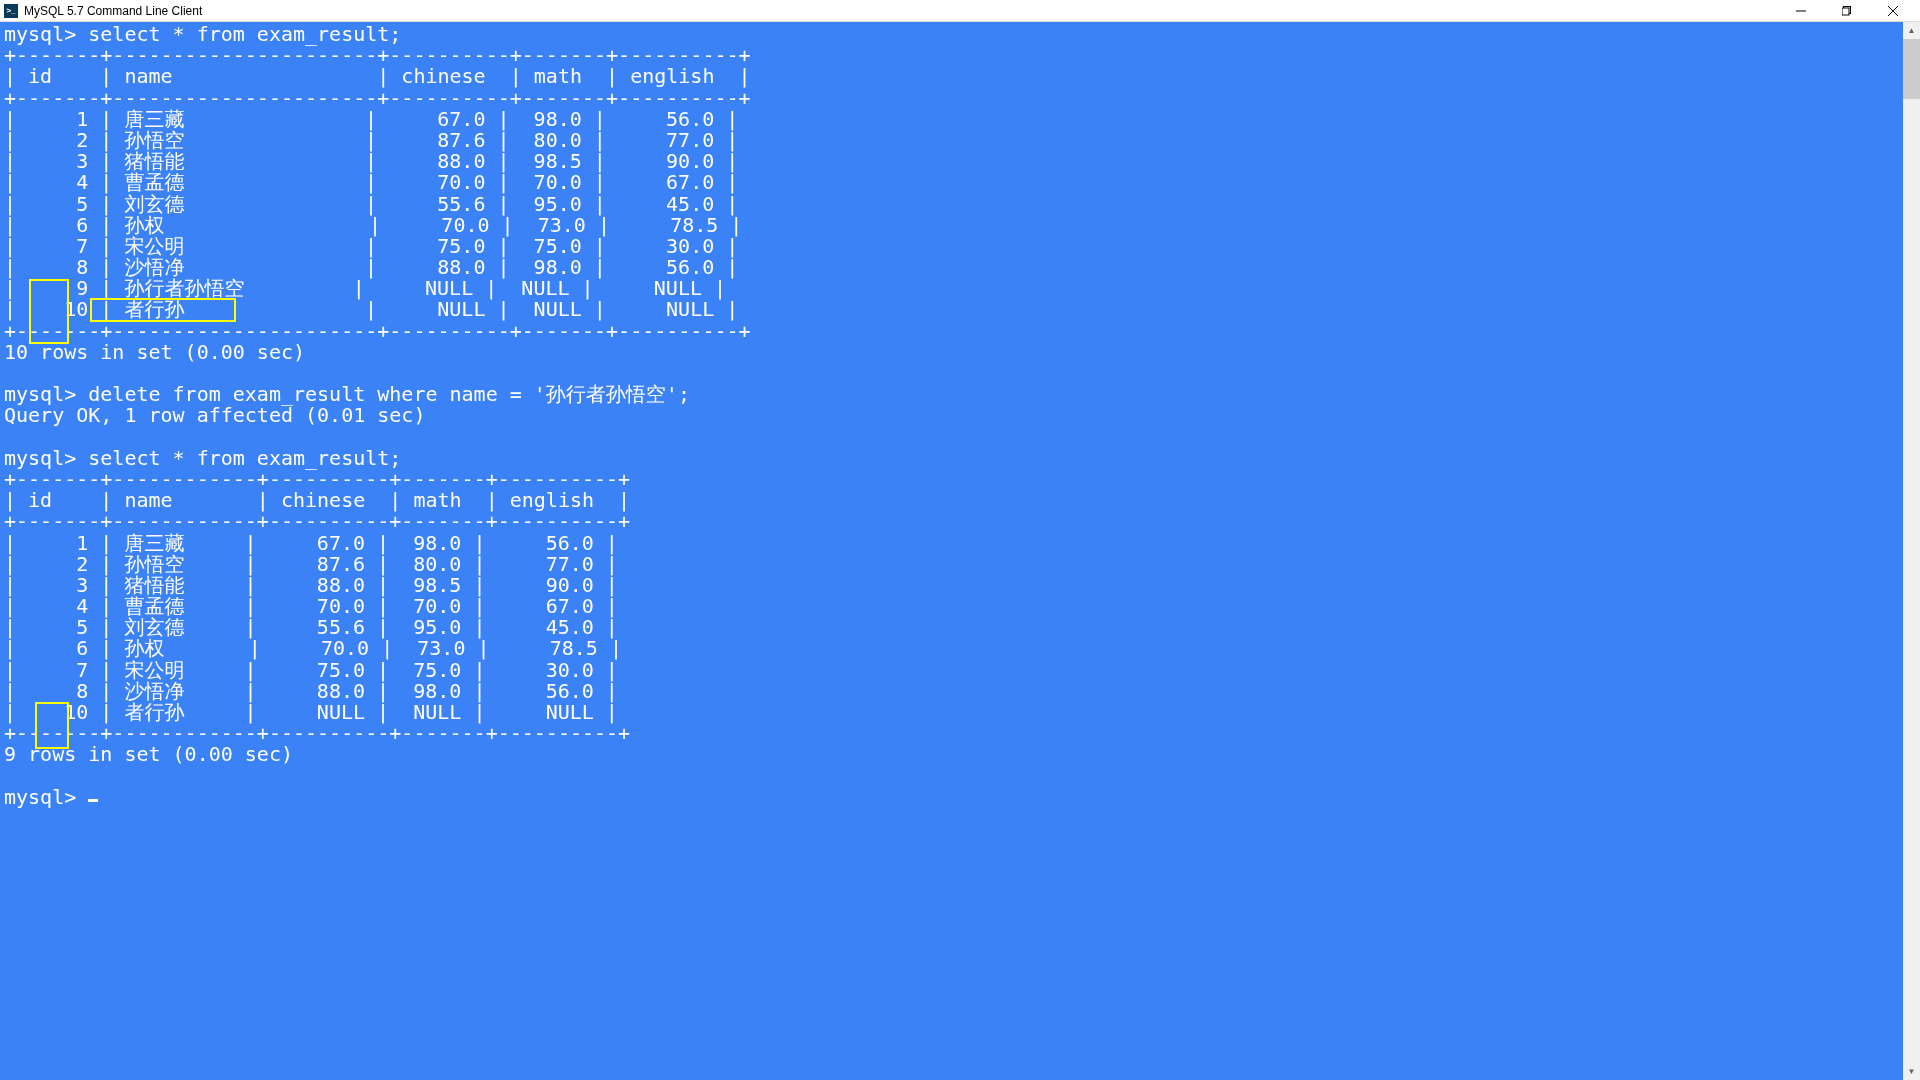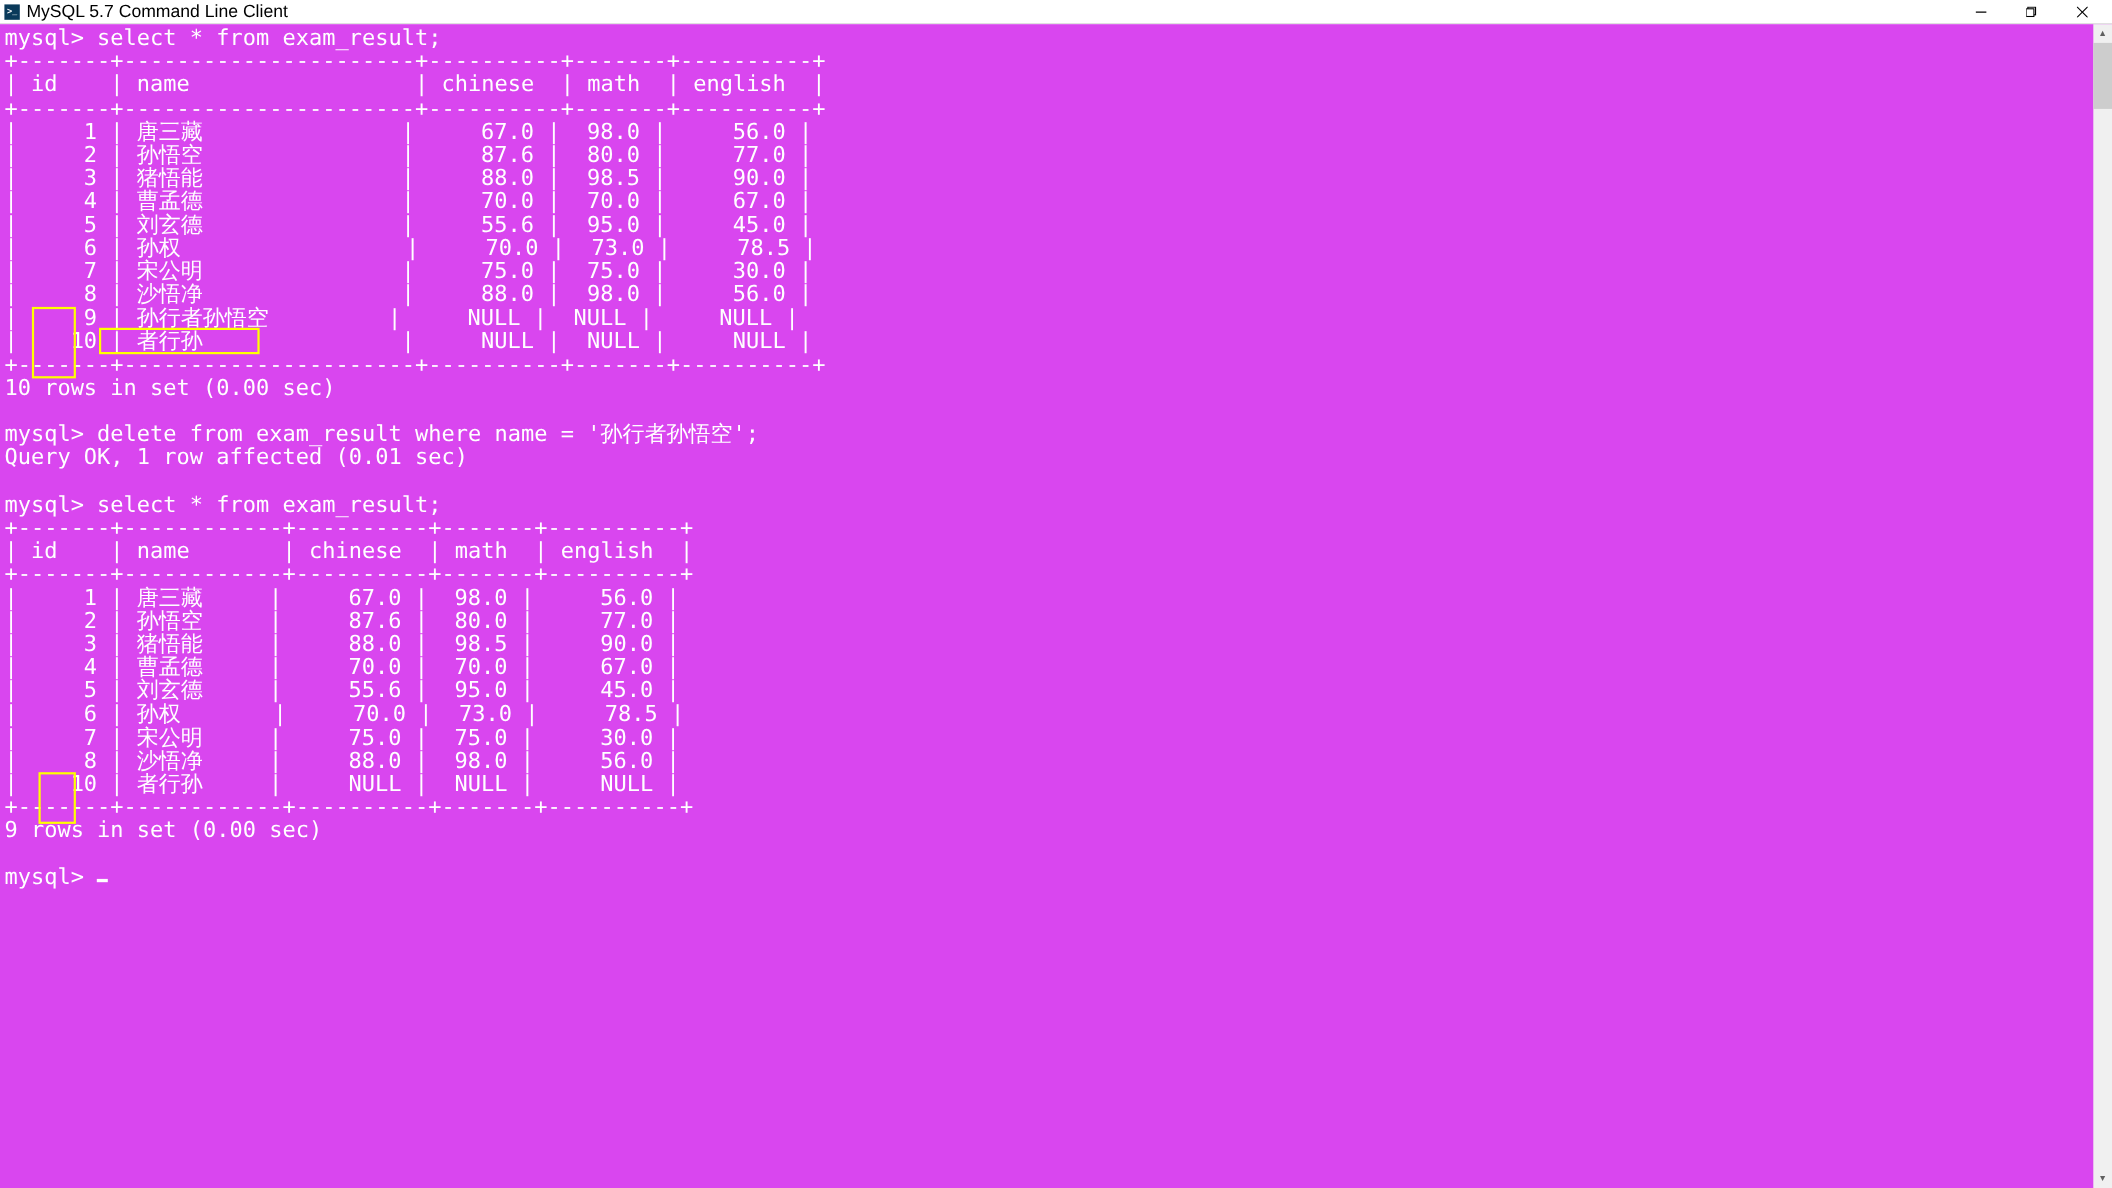--- a/index.html
+++ b/index.html
@@ -27,42 +27,42 @@
     background: #0a3a5a;
     display: flex;
     align-items: center;
     justify-content: center;
     font-size: 8px;
     color: #fff;
     font-weight: bold;
     margin-right: 6px;
   }
   .titlebar-text {
-    font-size: 16px;
+    font-size: 12px;
     color: #000;
     flex: 1;
   }
   .titlebar-controls {
     display: flex;
     align-items: center;
     gap: 0;
   }
   .titlebar-btn {
     width: 46px;
     height: 22px;
     display: flex;
     align-items: center;
     justify-content: center;
     font-size: 12px;
     color: #000;
   }
   .titlebar-btn svg { width: 10px; height: 10px; }
   .terminal {
     flex: 1;
-    background: #d946ef;
+    background: #3b82f6;
     color: #fff;
     font-family: "NSimSun", "SimSun", Consolas, monospace;
     font-size: 20px;
     line-height: 21.2px;
     padding: 2px 4px;
     white-space: pre;
     position: relative;
     overflow: hidden;
   }
   .line { white-space: pre; height: 21.2px; }

